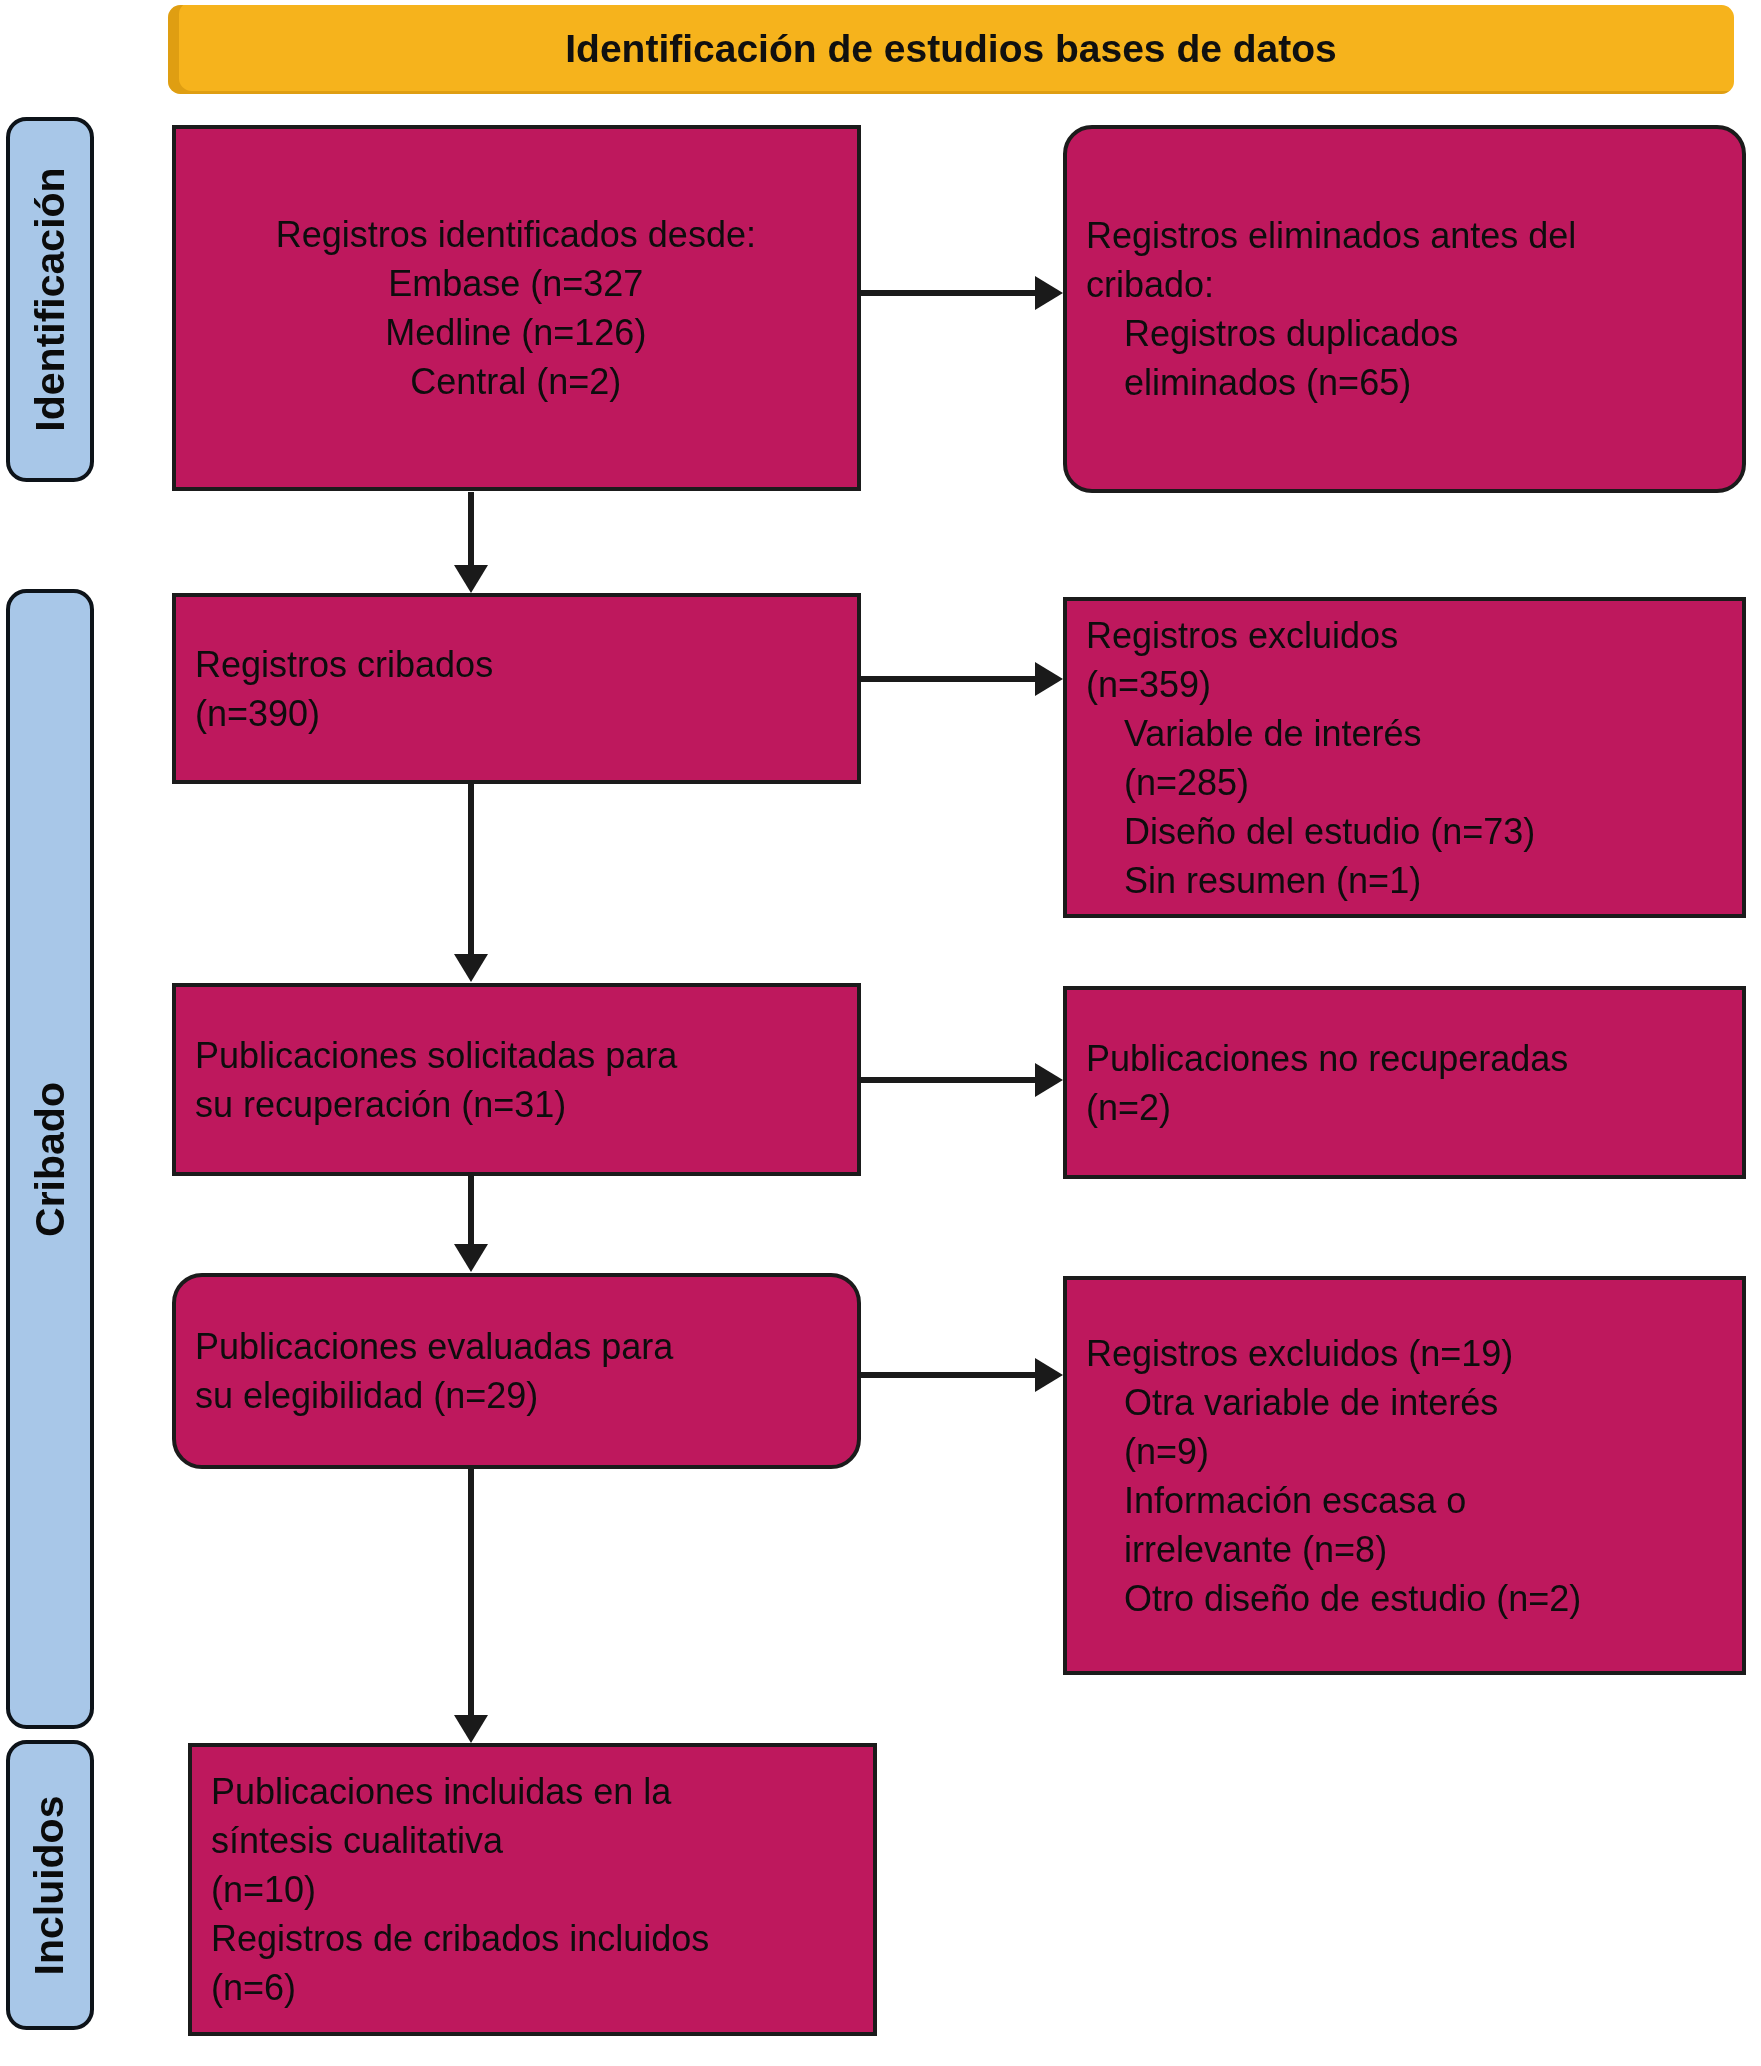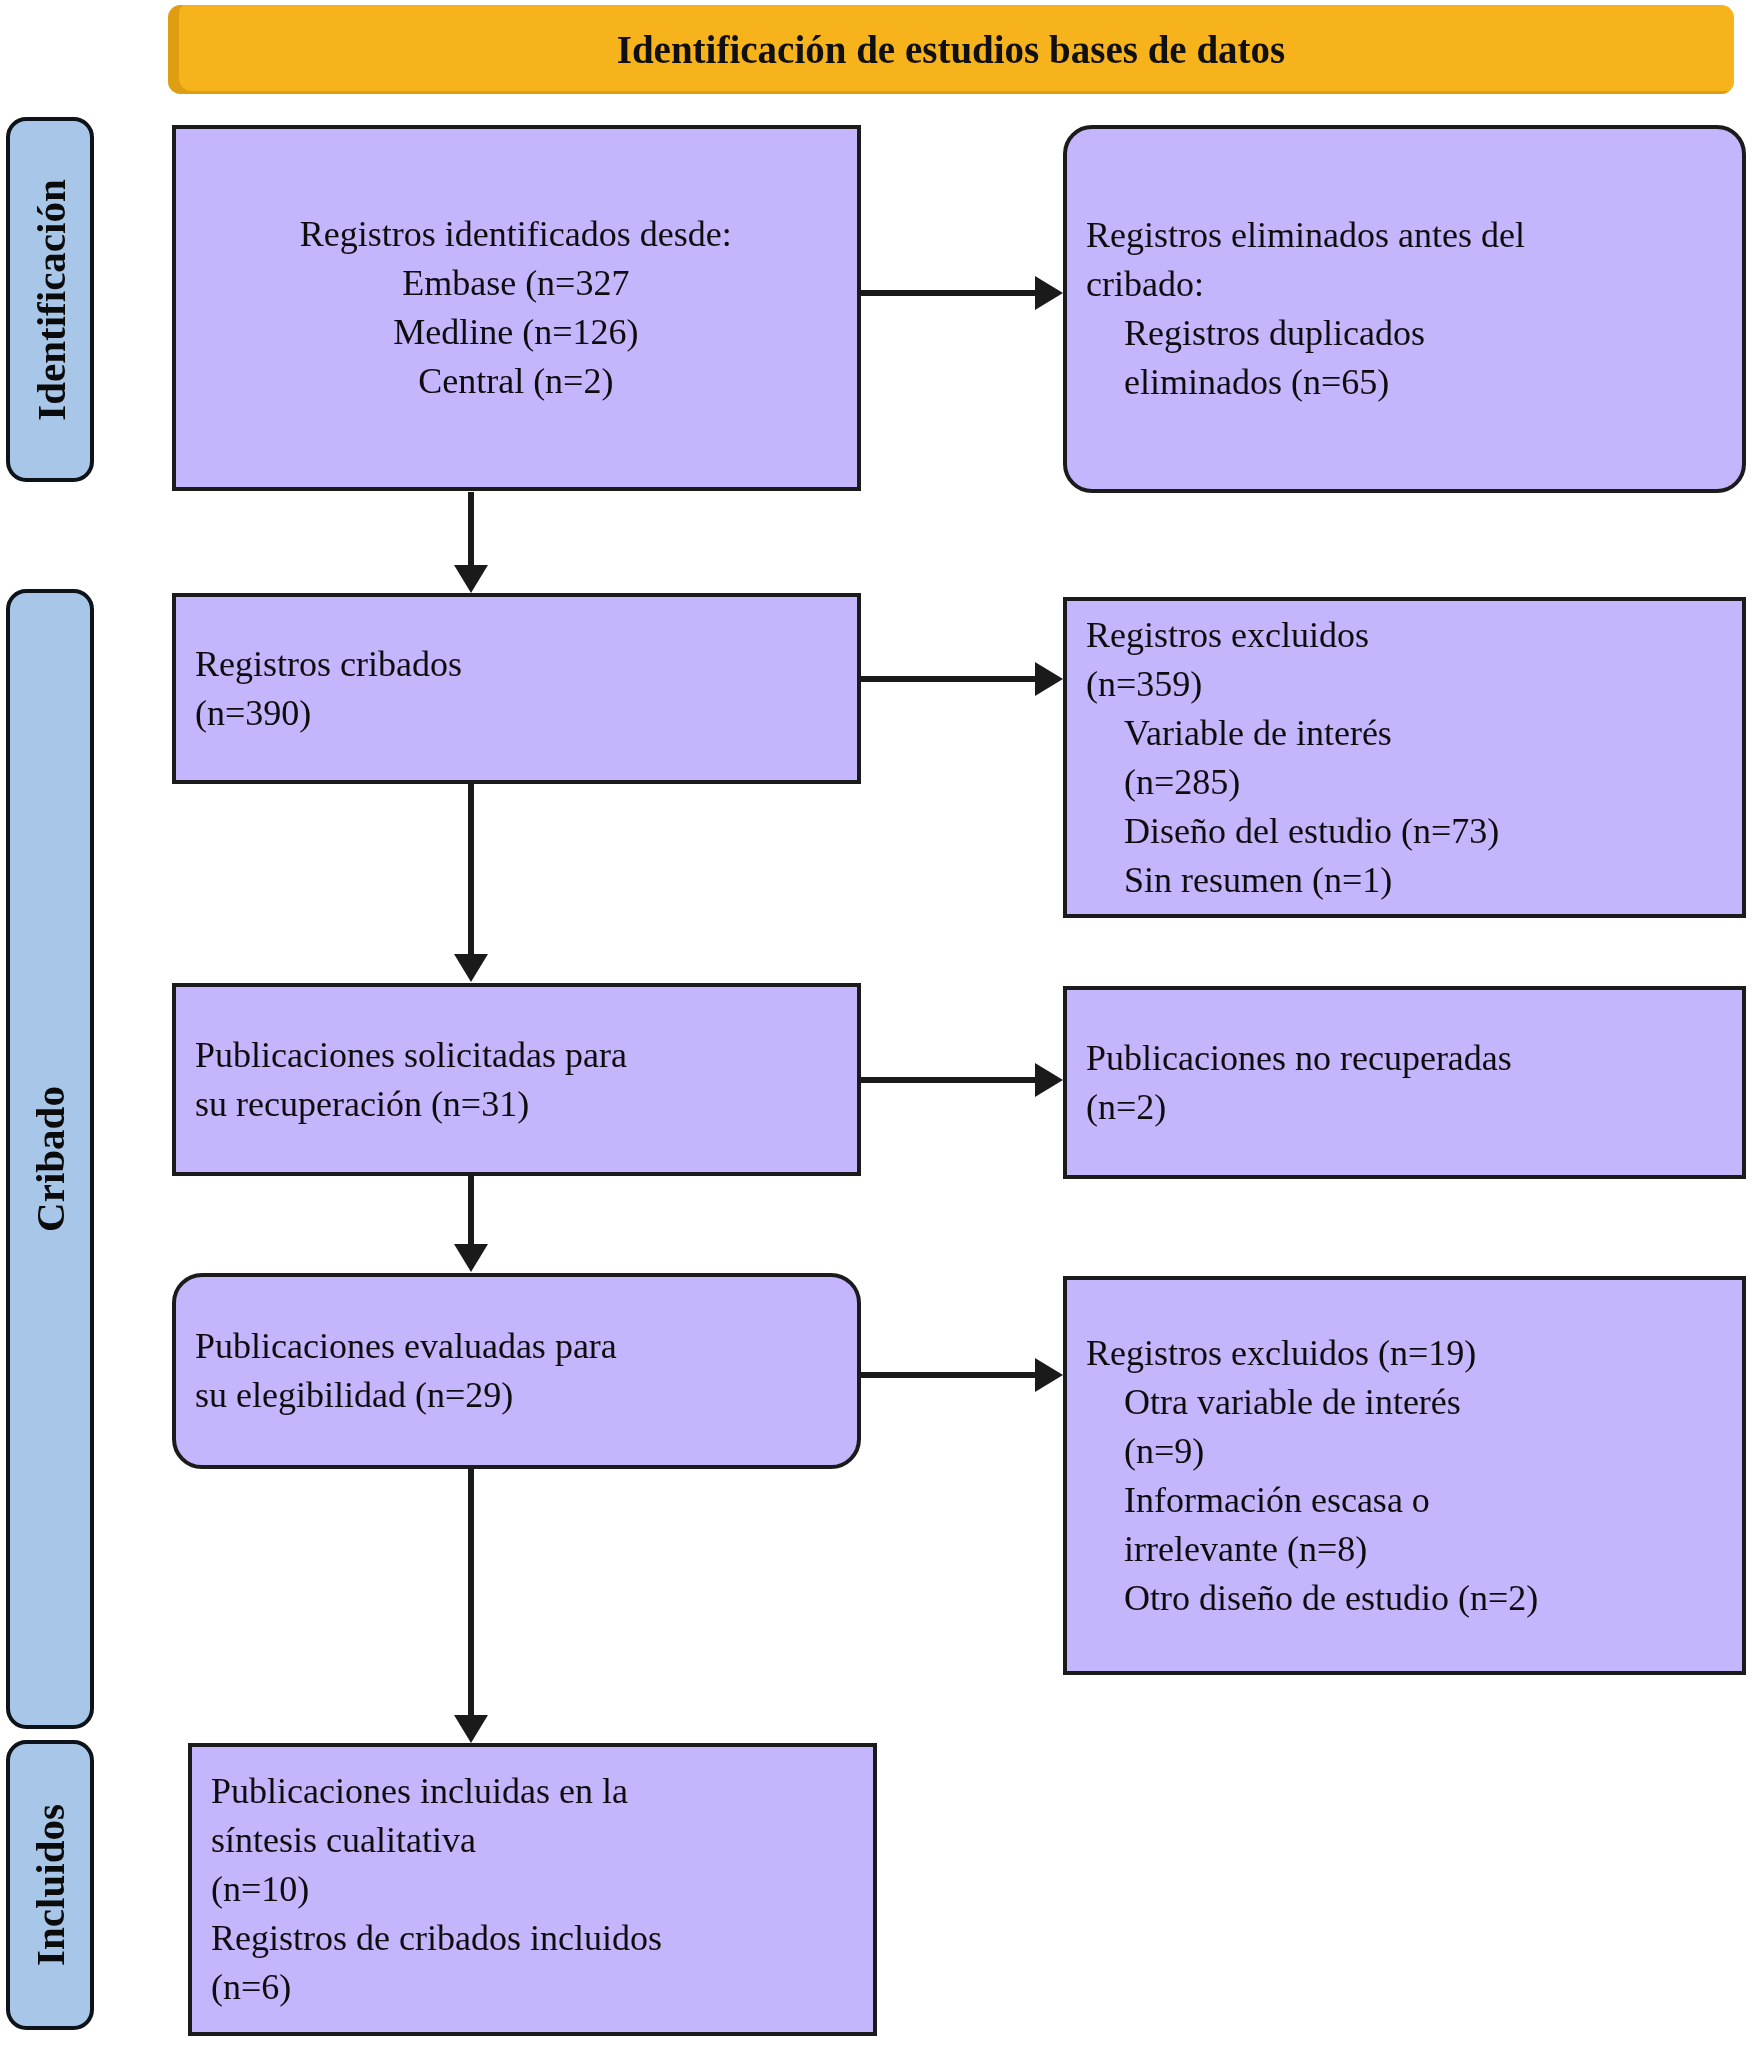--- a/index.html
+++ b/index.html
@@ -1,21 +1,21 @@
 <!DOCTYPE html>
 <html style="--banner: #f6b31c; --stage: #a8c7e8; --line: #1a1a1a;font-size:12.5px"><head>
 <meta charset="utf-8">
 <style>
   html,body{margin:0;padding:0;background:#ffffff;}
   .canvas{
     position:relative;
     width:1762px;
     height:2066px;
     background:#ffffff;
-    font-family:Liberation Serif, serif;
+    font-family:Liberation Sans, sans-serif;
     color:#111111;
   }
   
   .banner{
     position:absolute;
     left:168px; top:4.7px;
     width:1566px; height:89px;
     background:var(--banner,#f6b31c);
     border-radius:12.5px;
     box-shadow:inset 11px -3.1px 0 rgba(180,120,0,.35);
@@ -39,21 +39,21 @@
     transform:rotate(-90deg);
     white-space:nowrap;
     font-size:41px; font-weight:bold; color:#0b0b0b;
   }
   #stage-identification{ top:117px; height:365px; }
   #stage-screening{ top:589px; height:1140px; }
   #stage-included{ top:1740px; height:290px; }
   
   .box{
     position:absolute;
-    background:#c4b5fd;
+    background:#be185d;
     border:4.7px solid #1b1b1b;
     box-sizing:border-box;
     display:flex; flex-direction:column; justify-content:center;
     font-size:36px; line-height:49px; color:#0d0d0d;
     padding:7.8px 20.4px 7.8px 19px;
   }
   .box .ln{ display:block; }
   .box .ind{ padding-left:38px; }
   .box.center{ text-align:center; }
   #box-identified{ left:172px; top:125px; width:689px; height:366px; }

